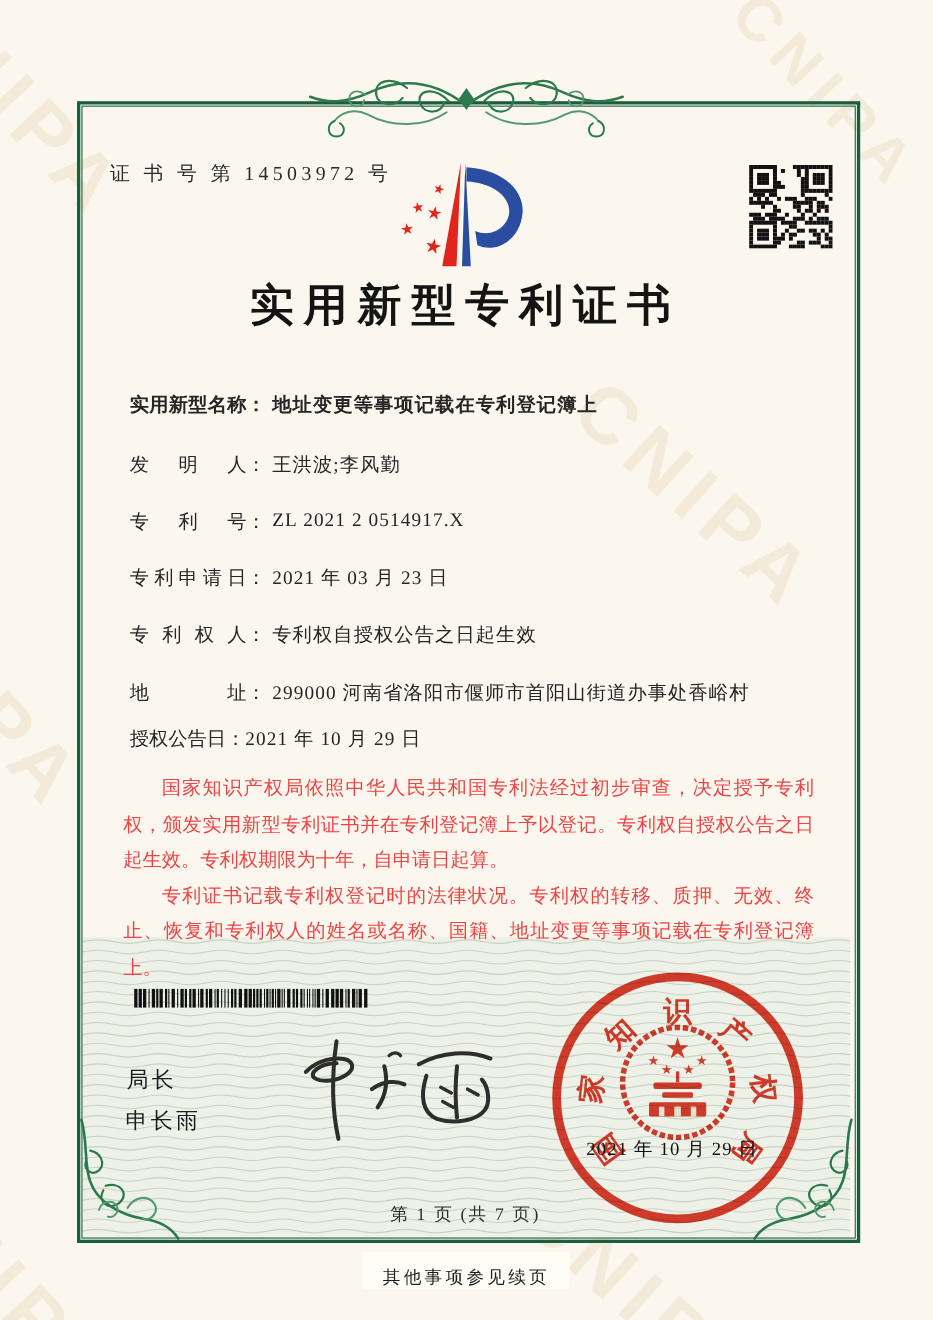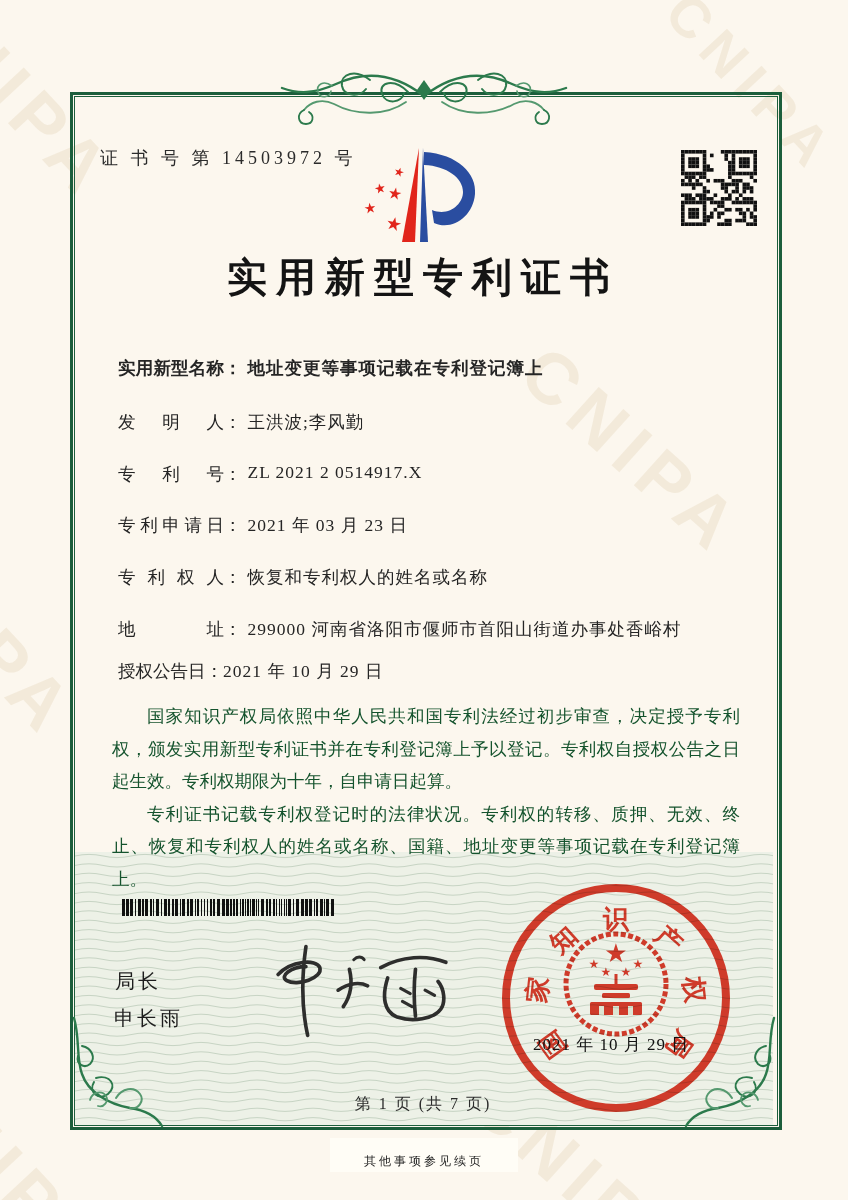--- a/index.html
+++ b/index.html
@@ -33,21 +33,21 @@
 
   .field-row{position:absolute;left:118px;font-size:17.5px;display:flex;white-space:nowrap;color:#252525;}
   .field-label{display:inline-block;width:106px;text-align:justify;text-align-last:justify;}
   .field-colon{display:inline-block;margin-right:6px;}
   .field-value{display:inline-block;letter-spacing:1px;}
 
   #grant-row{position:absolute;left:118px;top:659px;width:600px;font-size:17.5px;white-space:nowrap;color:#252525;}
   #grant-row .right{position:absolute;left:337px;top:0;}
 
   #body-text{position:absolute;left:112px;top:700px;width:628px;font-size:17.5px;
-             line-height:1.86;text-align:justify;color:#14532d;}
+             line-height:1.86;text-align:justify;color:#ef4444;}
   #body-text p{margin:0;text-indent:2em;}
 
   #barcode{position:absolute;left:122px;top:899px;height:17px;display:flex;align-items:stretch;}
   #barcode .bar{background:#111;}
   #barcode .gap{background:transparent;}
 
   #director-title{position:absolute;left:115px;top:968px;font-size:20px;letter-spacing:3px;
         font-family:"Liberation Sans","DejaVu Sans",sans-serif;color:#1d1d1d;}
   #director-name{position:absolute;left:114px;top:1005px;font-size:20px;letter-spacing:3px;
         font-family:"Liberation Sans","DejaVu Sans",sans-serif;color:#1d1d1d;}
@@ -60,21 +60,21 @@
         font-size:26px;font-weight:bold;color:#dd2f1e;text-align:center;line-height:28px;}
   #seal-emblem{position:absolute;left:46px;top:30px;}
   #seal-date{position:absolute;left:533px;top:1033px;width:170px;font-size:17px;
         letter-spacing:1px;color:#111;z-index:5;white-space:nowrap;}
 
   #page-info{position:absolute;left:70px;top:1094px;width:706px;text-align:center;
         font-size:16px;letter-spacing:2px;color:#2c2c2c;z-index:6;}
 
   #footer-note-box{position:absolute;left:330px;top:1138px;width:188px;height:34px;
         background:#fffdf6;display:flex;align-items:center;justify-content:center;}
-  #footer-note{font-size:12px;letter-spacing:3px;color:#1f1f1f;margin-top:12px;}
+  #footer-note{font-size:16px;letter-spacing:3px;color:#1f1f1f;margin-top:12px;}
 </style>
 </head>
 <body>
 
 <div id="page">
 
   <div class="wm" style="left:-52px;top:-38px;transform:rotate(47deg);">CNIPA</div>
   <div class="wm" style="left:700px;top:-20px;transform:rotate(47deg);font-size:56px;">CNIPA</div>
   <div class="wm" style="left:560px;top:330px;transform:rotate(42deg);">CNIPA</div>
   <div class="wm" style="left:-90px;top:500px;transform:rotate(47deg);">CNIPA</div>
@@ -414,21 +414,21 @@
         <span class="field-value">ZL 2021 2 0514917.X</span>
       </div>
       <div class="field-row" style="top: 513px;">
         <span class="field-label">专利申请日</span>
         <span class="field-colon">：</span>
         <span class="field-value">2021 年 03 月 23 日</span>
       </div>
       <div class="field-row" style="top: 565px;">
         <span class="field-label">专利权人</span>
         <span class="field-colon">：</span>
-        <span class="field-value">恢复和专利权人的姓名或名称</span>
+        <span class="field-value">专利权自授权公告之日起生效</span>
       </div>
       <div class="field-row" style="top: 617px;">
         <span class="field-label">地址</span>
         <span class="field-colon">：</span>
         <span class="field-value">299000 河南省洛阳市偃师市首阳山街道办事处香峪村</span>
       </div>
     </div>
 
   <div id="grant-row">
     <span>授权公告日：</span><span style="letter-spacing:1px;">2021 年 10 月 29 日</span>

